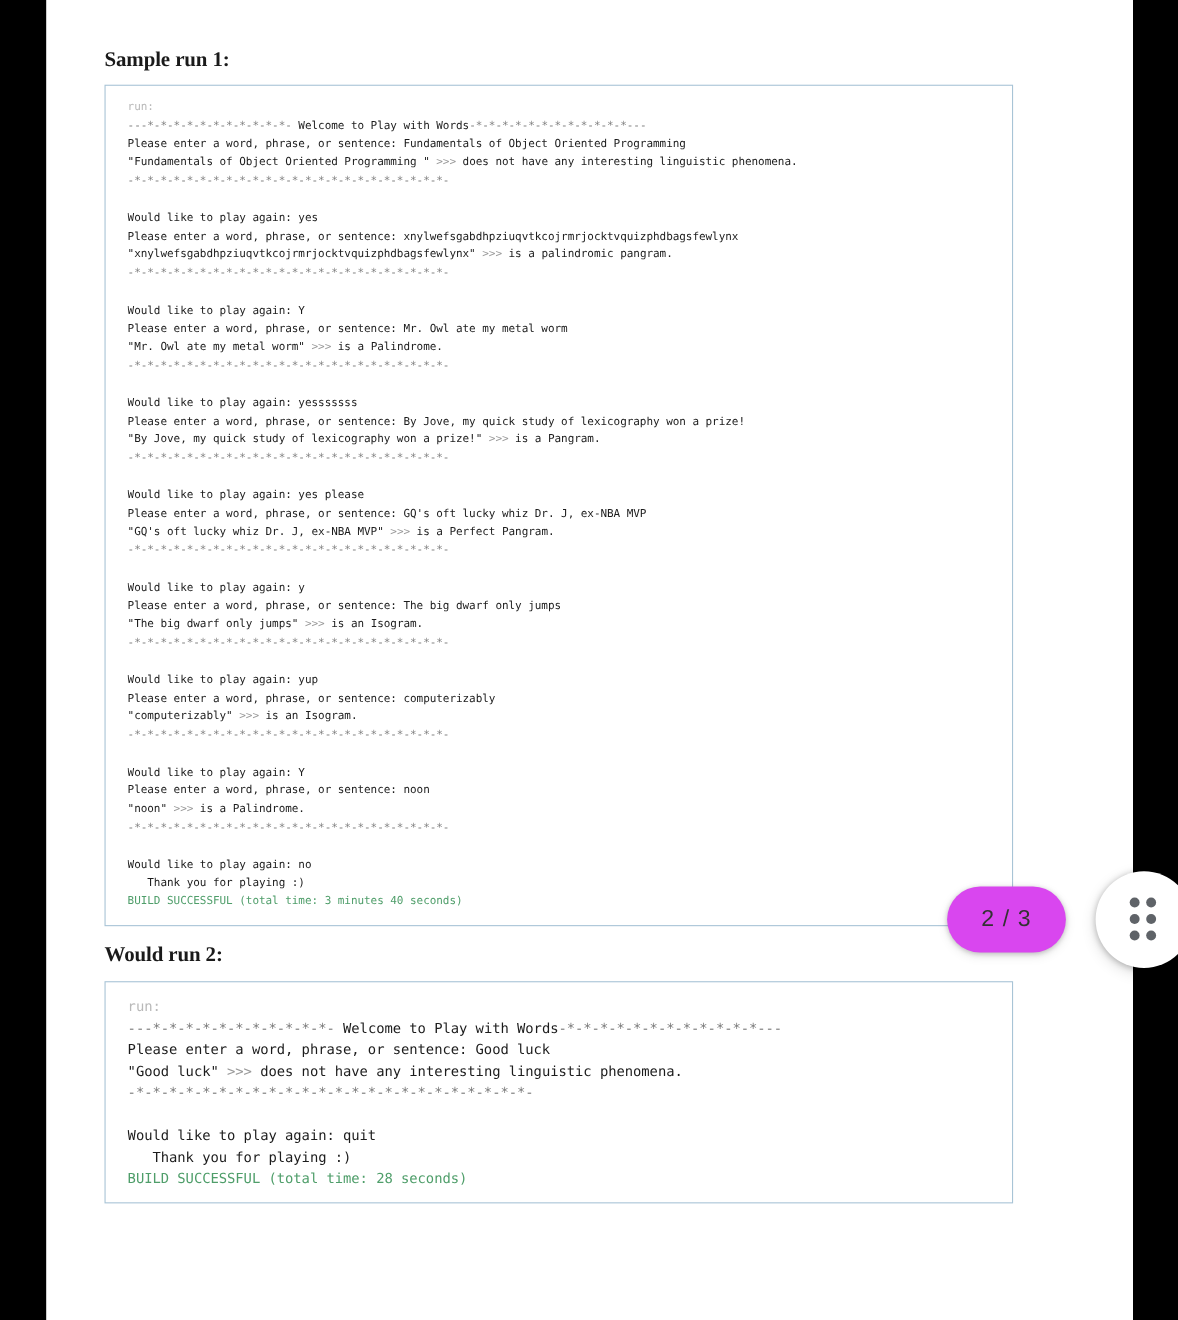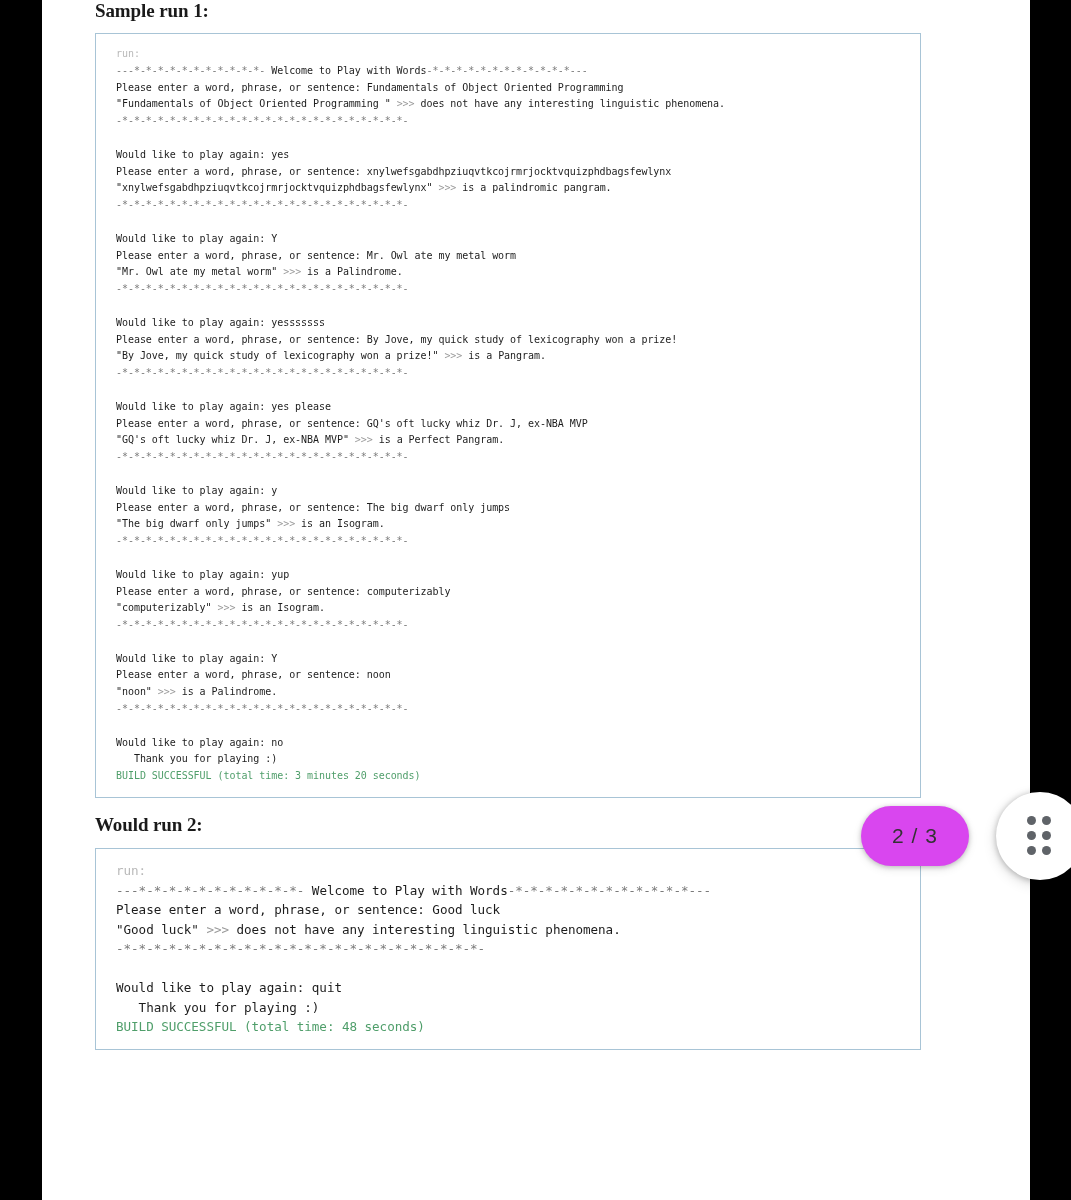--- a/index.html
+++ b/index.html
@@ -34,21 +34,21 @@
   }
 
   h2.section-title {
     font-family: "Liberation Serif", serif;
     font-weight: bold;
     font-size: 19px;
     color: #1a1a1a;
     margin: 0;
     letter-spacing: -0.1px;
   }
-  .title-1 { }
+  .title-1 { padding-top: 44px; }
   .title-2 { padding-top: 16px; }
 
   .console {
     margin-top: 11px;
     border: 1px solid #a8c4d6;
     background: #ffffff;
     box-sizing: border-box;
     padding: 12px 0 12px 20px;
   }
   #console-1 { width: 826px; }
@@ -170,35 +170,35 @@
 "computerizably" <span class="arrow">&gt;&gt;&gt;</span> is an Isogram.
 <span class="sep">-*-*-*-*-*-*-*-*-*-*-*-*-*-*-*-*-*-*-*-*-*-*-*-*-</span>
 
 Would like to play again: Y
 Please enter a word, phrase, or sentence: noon
 "noon" <span class="arrow">&gt;&gt;&gt;</span> is a Palindrome.
 <span class="sep">-*-*-*-*-*-*-*-*-*-*-*-*-*-*-*-*-*-*-*-*-*-*-*-*-</span>
 
 Would like to play again: no
    Thank you for playing :)
-<span class="build-ok">BUILD SUCCESSFUL (total time: 3 minutes 20 seconds)</span></pre>
+<span class="build-ok">BUILD SUCCESSFUL (total time: 3 minutes 40 seconds)</span></pre>
     </div>
 
     <h2 class="section-title title-2">Would run 2:</h2>
 
     <div class="console" id="console-2">
       <pre><span class="run-label">run:</span>
 <span class="sep">---*-*-*-*-*-*-*-*-*-*-*-</span> Welcome to Play with Words<span class="sep">-*-*-*-*-*-*-*-*-*-*-*-*---</span>
 Please enter a word, phrase, or sentence: Good luck
 "Good luck" <span class="arrow">&gt;&gt;&gt;</span> does not have any interesting linguistic phenomena.
 <span class="sep">-*-*-*-*-*-*-*-*-*-*-*-*-*-*-*-*-*-*-*-*-*-*-*-*-</span>
 
 Would like to play again: quit
    Thank you for playing :)
-<span class="build-ok">BUILD SUCCESSFUL (total time: 48 seconds)</span></pre>
+<span class="build-ok">BUILD SUCCESSFUL (total time: 28 seconds)</span></pre>
     </div>
 
   </div>
 </div>
 
 <div id="page-indicator">
   <span>2 / 3</span>
 </div>
 
 <div id="grid-menu-button">

